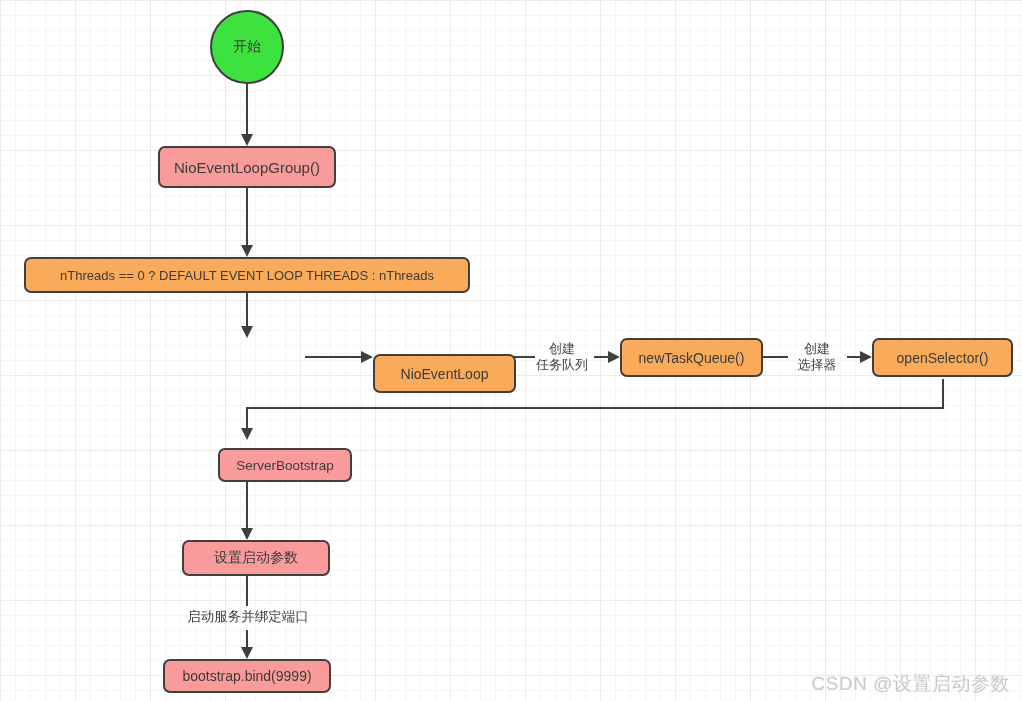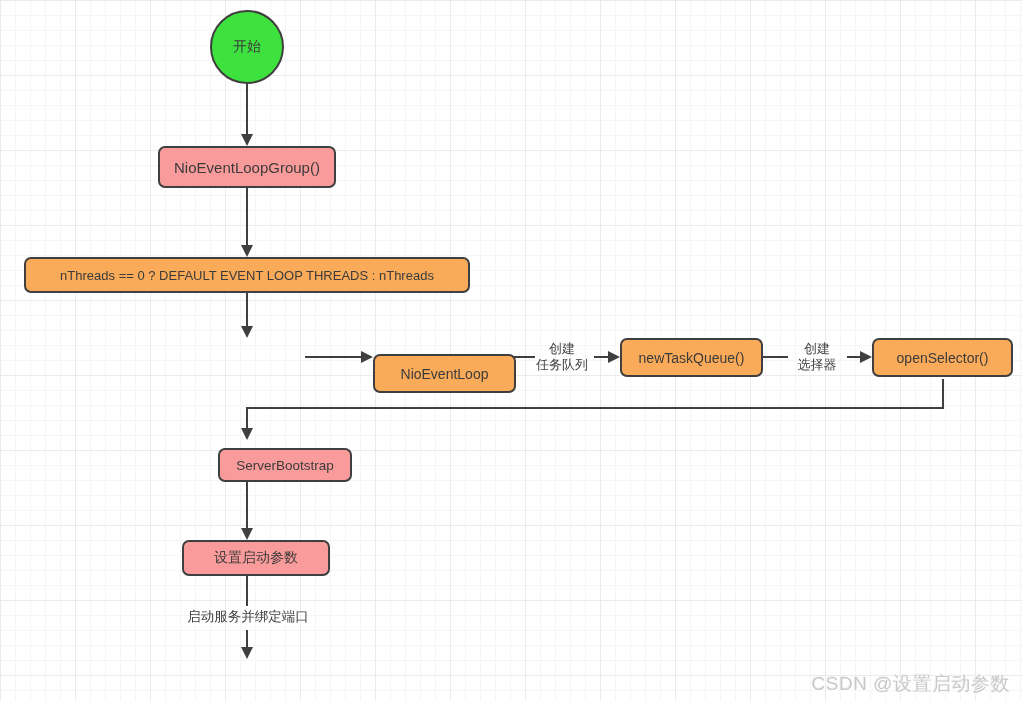--- a/index.html
+++ b/index.html
@@ -150,20 +150,23 @@
   </div>
 
   <div id="n-sb" class="node fill-pink">
     <span>ServerBootstrap</span>
   </div>
 
   <div id="n-params" class="node fill-pink">
     <span>设置启动参数</span>
   </div>
 
+  <div id="n-bind" class="node fill-pink">
+    <span>bootstrap.bind(9999)</span>
+  </div>
 
   <div id="el-taskqueue" class="edge-label">
     <div>创建</div>
     <div>任务队列</div>
   </div>
 
   <div id="el-selector" class="edge-label">
     <div>创建</div>
     <div>选择器</div>
   </div>

